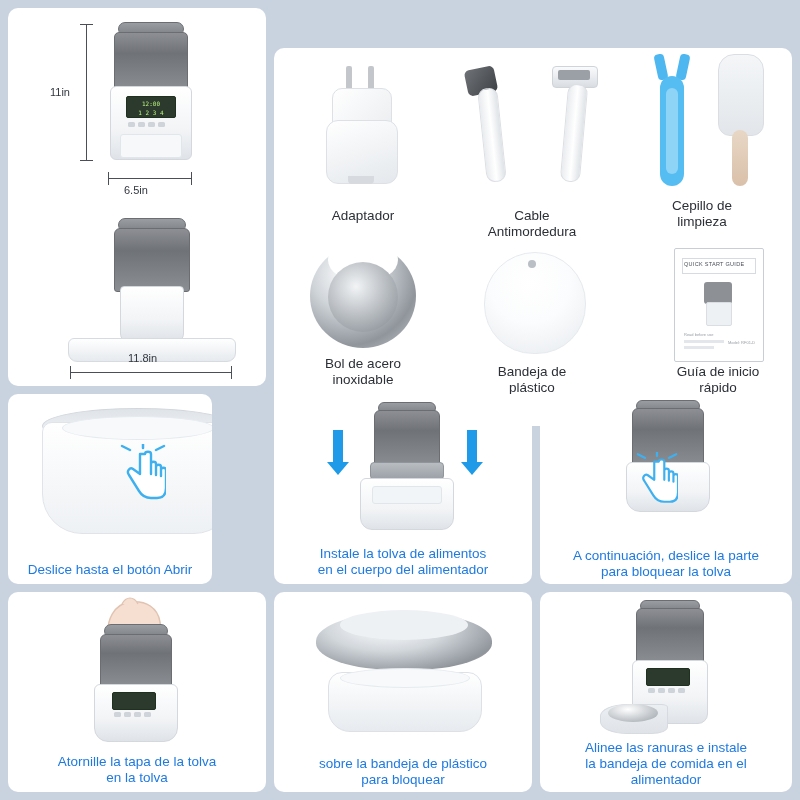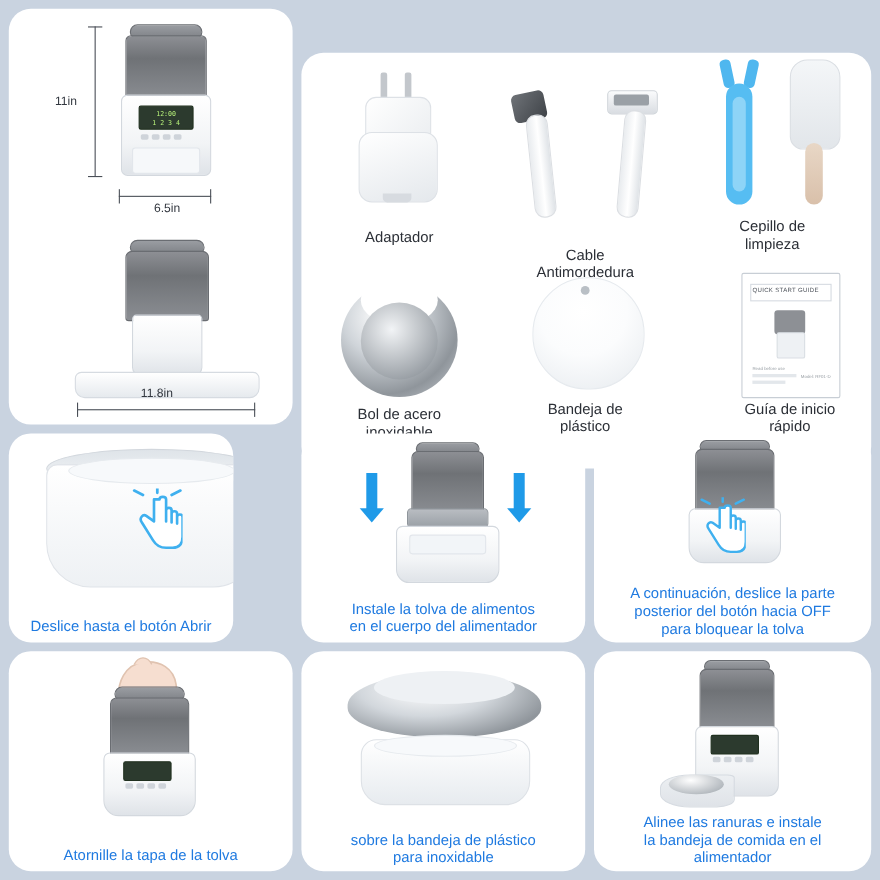--- a/index.html
+++ b/index.html
@@ -8,21 +8,21 @@
     background:#c9d3e0;
     font-family:"Liberation Sans", sans-serif;
     overflow:hidden;
   }
   .page{position:relative;width:800px;height:800px;box-sizing:border-box;padding:8px;}
 
   
   .card{
     position:absolute;
     background:#ffffff;
-    border-radius:20px;
+    border-radius:10px;
     box-sizing:border-box;
     overflow:hidden;
   }
 
   
   #card-dimensions{left:8px;top:8px;width:258px;height:378px;}
   #card-accessories{left:274px;top:8px;width:518px;height:378px;margin-top:40px;}
 
   
   .step{height:190px;}
@@ -125,21 +125,21 @@
     </div>
 
     <div class="dim-line-v" style="left:78px;top:16px;height:136px;"></div>
     <div class="dim-tick" style="left:72px;top:16px;width:13px;height:1px;"></div>
     <div class="dim-tick" style="left:72px;top:152px;width:13px;height:1px;"></div>
     <div class="dim-label" style="left:42px;top:78px;">11in</div>
 
     <div class="dim-line-h" style="left:100px;top:170px;width:84px;"></div>
     <div class="dim-tick" style="left:100px;top:164px;width:1px;height:13px;"></div>
     <div class="dim-tick" style="left:183px;top:164px;width:1px;height:13px;"></div>
-    <div class="dim-label" style="left:116px;top:176px;margin-left:16px;">6.5in</div>
+    <div class="dim-label" style="left:116px;top:176px;">6.5in</div>
 
     <div class="feeder" style="left:98px;top:210px;width:92px;height:130px;">
       <div class="hopper-lid" style="left:12px;top:0px;width:66px;height:12px;"></div>
       <div class="hopper" style="left:8px;top:10px;width:74px;height:62px;border-radius:6px 6px 3px 3px;"></div>
       <div class="body-base" style="left:14px;top:68px;width:62px;height:54px;border-radius:4px 4px 8px 8px;"></div>
     </div>
     <div style="position:absolute;left:60px;top:330px;width:166px;height:22px;background:linear-gradient(180deg,#ffffff,#e6eaee);border:1px solid #d6dbe1;border-radius:6px 6px 9px 9px;"></div>
 
     <div class="dim-line-h" style="left:62px;top:364px;width:162px;"></div>
     <div class="dim-tick" style="left:62px;top:358px;width:1px;height:13px;"></div>
@@ -153,21 +153,21 @@
       <div style="position:relative;height:150px;">
         <div style="position:absolute;left:58px;top:8px;width:6px;height:26px;background:#c3c7cc;border-radius:2px;"></div>
         <div style="position:absolute;left:80px;top:8px;width:6px;height:26px;background:#c3c7cc;border-radius:2px;"></div>
         <div style="position:absolute;left:44px;top:30px;width:58px;height:50px;background:linear-gradient(135deg,#ffffff,#e9ecef);border:1px solid #dde1e6;border-radius:10px;"></div>
         <div style="position:absolute;left:38px;top:62px;width:70px;height:62px;background:linear-gradient(160deg,#ffffff,#e4e8ec);border:1px solid #dde1e6;border-radius:12px;"></div>
         <div style="position:absolute;left:60px;top:118px;width:26px;height:8px;background:#d7dbe0;border-radius:0 0 4px 4px;"></div>
       </div>
       <div class="acc-label">Adaptador</div>
     </div>
 
-    <div class="acc" style="left:178px;top:26px;width:160px;height:180px;">
+    <div class="acc" style="left:178px;top:10px;width:160px;height:180px;">
       <div style="position:relative;height:150px;">
         <div style="position:absolute;left:14px;top:10px;width:30px;height:26px;background:linear-gradient(135deg,#6f7378,#3e4247);border-radius:5px;transform:rotate(-12deg);"></div>
         <div style="position:absolute;left:30px;top:30px;width:18px;height:92px;background:linear-gradient(90deg,#e9ecef,#ffffff,#dfe3e7);border:1px solid #dcdfe3;border-radius:9px;transform:rotate(-6deg);"></div>
         <div style="position:absolute;left:100px;top:8px;width:44px;height:20px;background:linear-gradient(180deg,#fafbfc,#d9dde2);border:1px solid #cfd4d9;border-radius:4px;"></div>
         <div style="position:absolute;left:106px;top:12px;width:32px;height:10px;background:#9aa0a6;border-radius:2px;"></div>
         <div style="position:absolute;left:112px;top:26px;width:18px;height:96px;background:linear-gradient(90deg,#e9ecef,#ffffff,#dfe3e7);border:1px solid #dcdfe3;border-radius:9px;transform:rotate(5deg);"></div>
       </div>
       <div class="acc-label">Cable</div>
       <div class="acc-label">Antimordedura</div>
     </div>
@@ -178,21 +178,21 @@
         <div style="position:absolute;left:52px;top:6px;width:10px;height:26px;background:#4fb7ef;border-radius:4px;transform:rotate(12deg);"></div>
         <div style="position:absolute;left:34px;top:28px;width:24px;height:110px;background:#56bdf2;border-radius:12px;"></div>
         <div style="position:absolute;left:40px;top:40px;width:12px;height:86px;background:#8ed4f7;border-radius:8px;"></div>
         <div style="position:absolute;left:92px;top:6px;width:44px;height:80px;background:linear-gradient(180deg,#f4f6f8,#e2e6ea);border:1px solid #dadee3;border-radius:16px 16px 12px 12px;"></div>
         <div style="position:absolute;left:106px;top:82px;width:16px;height:56px;background:linear-gradient(180deg,#e8d7c6,#d9c0aa);border-radius:8px;"></div>
       </div>
       <div class="acc-label">Cepillo de</div>
       <div class="acc-label">limpieza</div>
     </div>
 
-    <div class="acc" style="left:14px;top:201px;width:150px;height:170px;">
+    <div class="acc" style="left:14px;top:188px;width:150px;height:170px;">
       <div style="position:relative;height:120px;">
         <div style="position:absolute;left:22px;top:8px;width:106px;height:104px;background:radial-gradient(circle at 35% 30%, #ffffff 0%, #cfd4d9 35%, #8f959b 70%, #c7ccd2 100%);border-radius:50%;"></div>
         <div style="position:absolute;left:40px;top:2px;width:70px;height:44px;background:#ffffff;border-radius:50%;"></div>
         <div style="position:absolute;left:40px;top:26px;width:70px;height:70px;background:radial-gradient(circle at 40% 35%, #f2f4f6, #9aa0a6 75%, #6f757b 100%);border-radius:50%;"></div>
       </div>
       <div class="acc-label">Bol de acero</div>
       <div class="acc-label">inoxidable</div>
     </div>
 
     <div class="acc" style="left:178px;top:196px;width:160px;height:170px;">
@@ -267,21 +267,20 @@
       <div class="body-base" style="left:86px;top:68px;width:82px;height:48px;border-radius:6px 6px 14px 14px;"></div>
       <div class="touch" style="left:96px;top:58px;">
         <svg width="42" height="52" viewBox="0 0 46 56">
           <path d="M10 6 L2 2 M23 4 L23 -2 M36 6 L44 2" stroke="#3fb0ef" stroke-width="2.5" fill="none" stroke-linecap="round"></path>
           <path d="M20 10 v20 l-7 -5 c-3 -2 -7 2 -4 6 l10 16 c3 5 7 7 12 7 h6 c6 0 9 -4 9 -10 V26 c0 -3 -5 -3 -5 0 v6 v-9 c0 -3 -5 -3 -5 0 v8 v-11 c0 -3 -5 -3 -5 0 v10 V10 c0 -3 -6 -3 -6 0 z" fill="#ffffff" stroke="#3fb0ef" stroke-width="2.4" stroke-linejoin="round"></path>
         </svg>
       </div>
     </div>
     <div class="step-caption" style="bottom:4px;">
       <div>A continuación, deslice la parte</div>
-      <div>posterior del botón hacia OFF</div>
       <div>para bloquear la tolva</div>
     </div>
   </div>
 
   <div class="card" id="card-step4">
     <div class="step-art">
 
       <div style="position:absolute;left:92px;top:2px;width:70px;height:40px;">
         <svg width="70" height="44" viewBox="0 0 70 44">
           <path d="M8 44 C6 26 14 10 30 8 C46 6 58 14 60 28 L62 44 Z" fill="#f6ded0" stroke="#e0c3b0" stroke-width="1.5"></path>
@@ -294,33 +293,34 @@
       <div class="screen" style="left:104px;top:100px;width:42px;height:16px;"></div>
       <div class="btnrow" style="left:106px;top:120px;">
           <i></i>
           <i></i>
           <i></i>
           <i></i>
         </div>
     </div>
     <div class="step-caption">
       <div>Atornille la tapa de la tolva</div>
+      <div>en la tolva</div>
     </div>
   </div>
 
   <div class="card" id="card-step5">
     <div class="step-art">
       <div style="position:absolute;left:42px;top:20px;width:176px;height:58px;background:radial-gradient(ellipse at 40% 25%, #ffffff 0%, #d2d7dc 40%, #8f959b 78%, #c2c7cd 100%);border-radius:50% 50% 46% 46%;"></div>
       <div style="position:absolute;left:66px;top:18px;width:128px;height:30px;background:#eef1f4;border-radius:50%;"></div>
       <div style="position:absolute;left:54px;top:80px;width:152px;height:58px;background:linear-gradient(180deg,#ffffff,#e7ebef);border:1px solid #dde1e6;border-radius:14px 14px 22px 22px;"></div>
       <div style="position:absolute;left:66px;top:76px;width:128px;height:18px;background:#f7f9fb;border:1px solid #e6eaee;border-radius:50%;"></div>
     </div>
     <div class="step-caption" style="bottom:4px;">
       <div>sobre la bandeja de plástico</div>
-      <div>para inoxidable</div>
+      <div>para bloquear</div>
     </div>
   </div>
 
   <div class="card" id="card-step6">
     <div class="step-art">
       <div class="hopper-lid" style="left:100px;top:8px;width:58px;height:10px;"></div>
       <div class="hopper" style="left:96px;top:16px;width:66px;height:54px;"></div>
       <div class="body-base" style="left:92px;top:68px;width:74px;height:62px;border-radius:6px 6px 10px 10px;"></div>
       <div class="screen" style="left:106px;top:76px;width:42px;height:16px;"></div>
       <div class="btnrow" style="left:108px;top:96px;">

